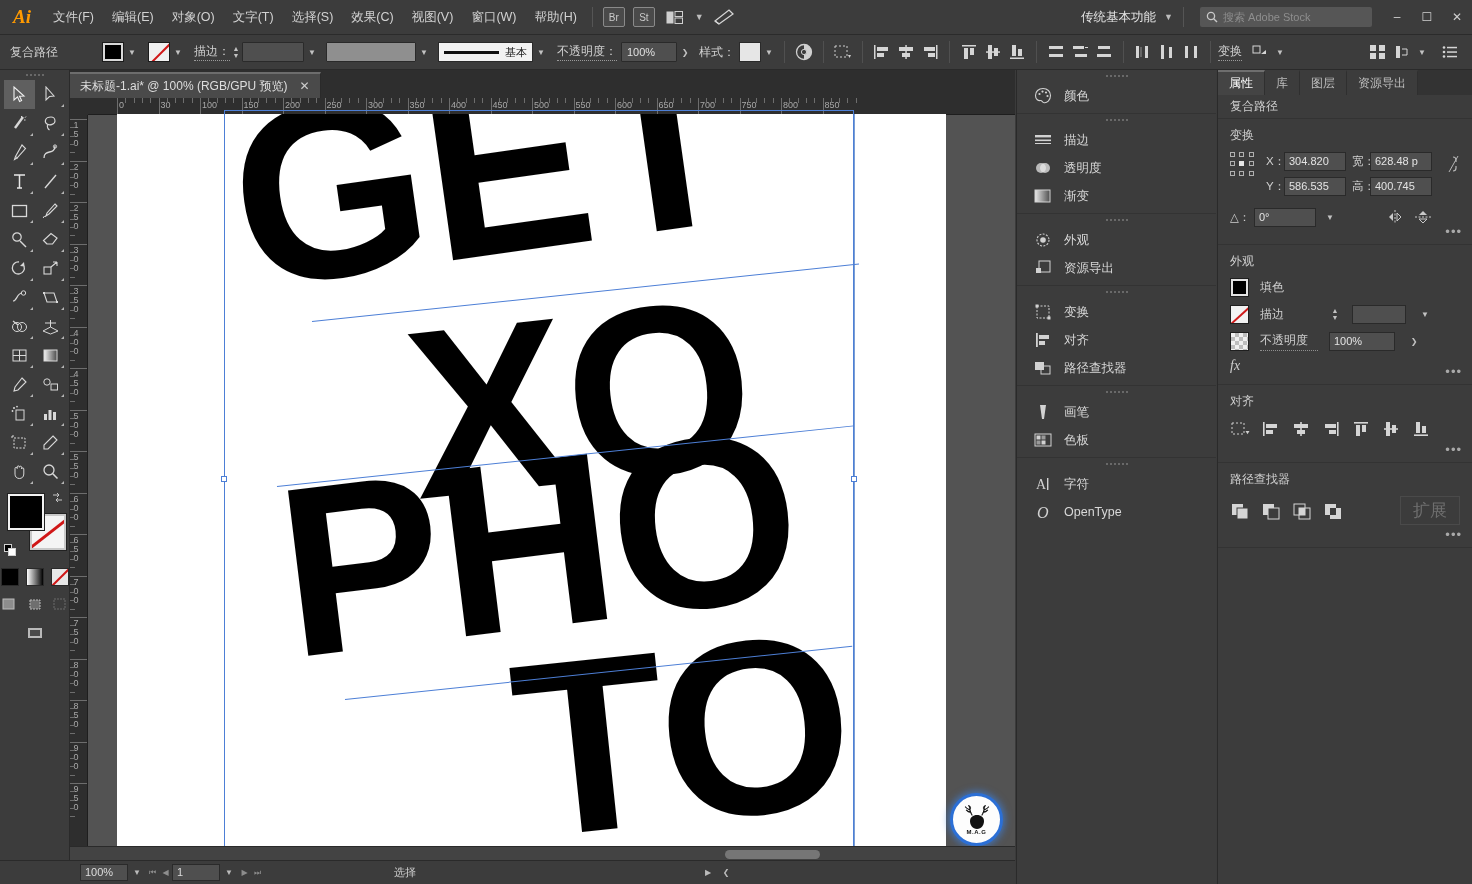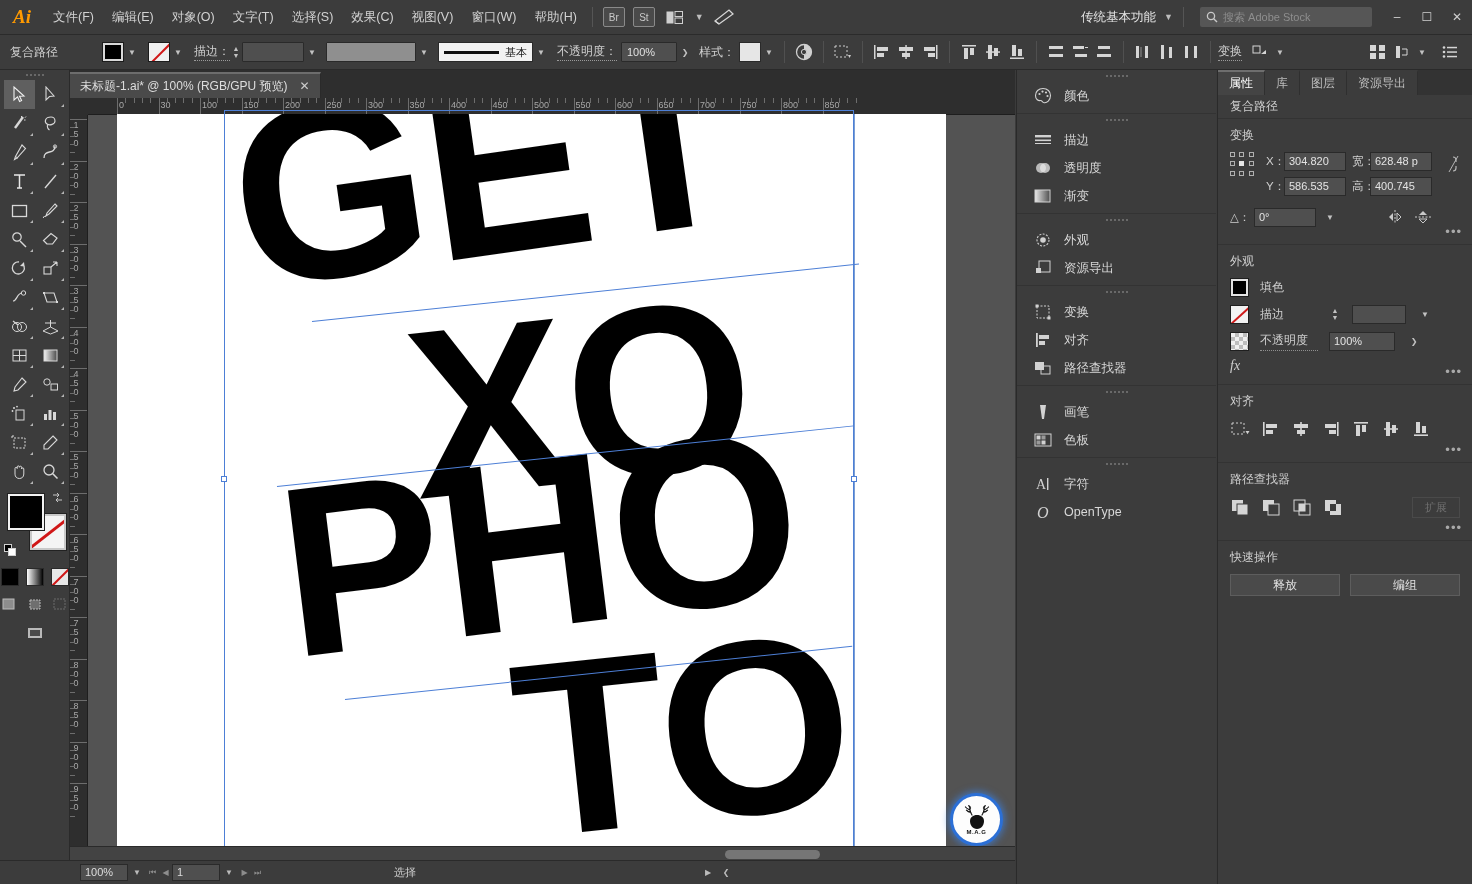--- a/index.html
+++ b/index.html
@@ -1383,27 +1383,20 @@
             </svg>
         </span>
         <span class="al-btn">
           <svg width="20" height="18" viewBox="0 0 20 18">
               <rect x="1" y="2" width="11" height="11" fill="#d5d5d5"></rect>
               <rect x="6" y="6" width="11" height="11" fill="#d5d5d5"></rect>
               <rect x="6" y="6" width="6" height="7" fill="#3c3c3c"></rect>
             </svg>
         </span>
         <span style="flex:1"></span>
-        <span style="font-size:11px; color:#6f6f6f; border:1px solid #4a4a4a; padding:2px 12px;">扩展</span>
+        <span style="font-size:17px; color:#6f6f6f; border:1px solid #4a4a4a; padding:2px 12px;">扩展</span>
       </div>
       <div class="dots-more">•••</div>
     </div>
 
-    <div class="psec" style="border-bottom:none;">
-      <div class="psec-title">快速操作</div>
-      <div class="qa-row">
-        <span class="qa-btn">释放</span>
-        <span class="qa-btn">编组</span>
-      </div>
-    </div>
   </div>
 
 </div>
 
 </body></html>

